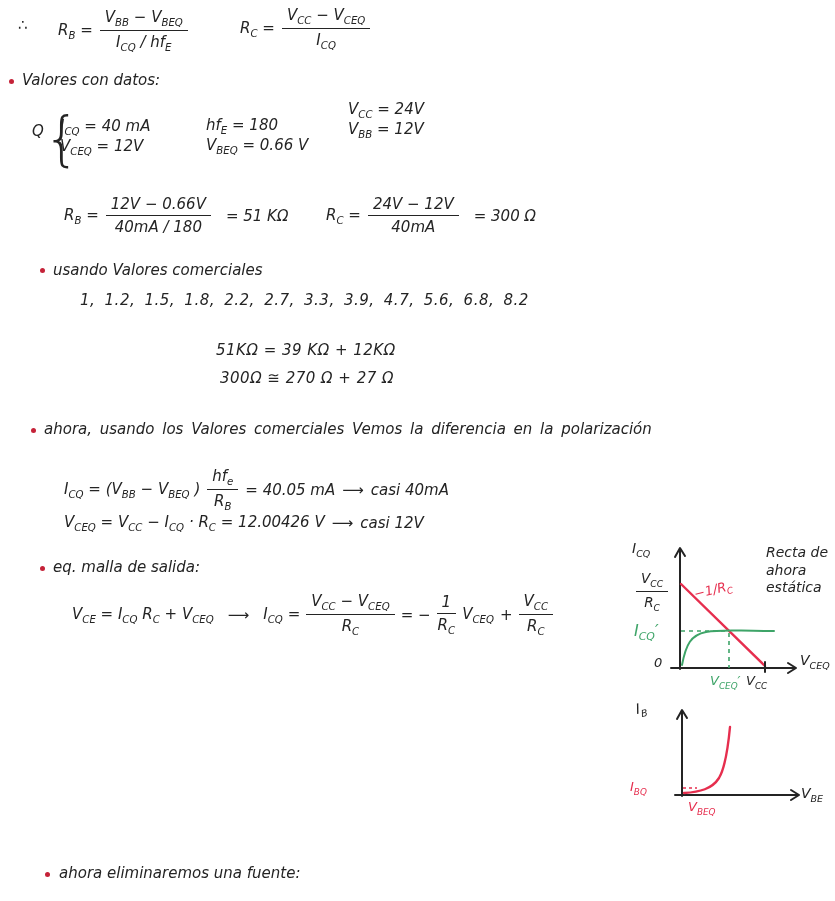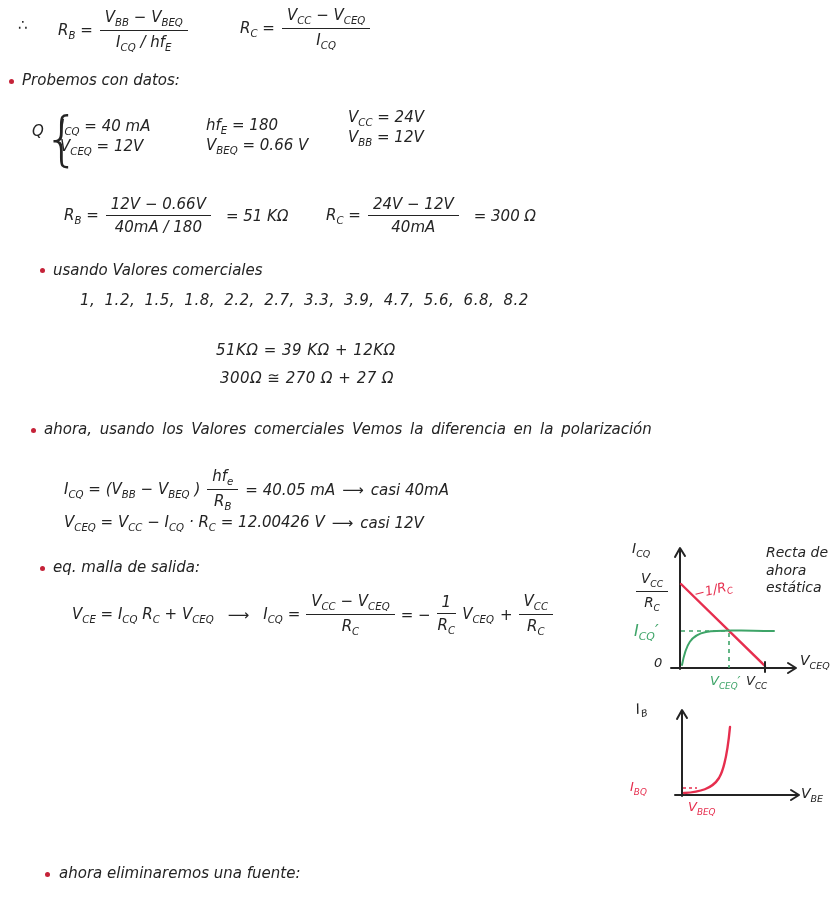--- a/index.html
+++ b/index.html
@@ -47,33 +47,33 @@
   </div>
   <div class="row abs" style="left:240px; top:6px;">
     <span>R<sub>C</sub> =</span>
     <span class="frac">
       <span class="num">V<sub>CC</sub> − V<sub>CEQ</sub></span>
       <span class="den">I<sub>CQ</sub></span>
     </span>
   </div>
 
   <span class="bullet abs" style="left:9px; top:79px;"></span>
-  <span class="abs" style="left:22px; top:71px;">Probemos con datos:</span>
+  <span class="abs" style="left:22px; top:71px;">Valores con datos:</span>
 
   <span class="abs" style="left:32px; top:122px;">Q</span>
   <span class="brace abs" style="left:44px; top:111px;">{</span>
   <div class="qcol abs" style="left:60px; top:117px;">
     <span>I<sub>CQ</sub> = 40 mA</span>
     <span>V<sub>CEQ</sub> = 12V</span>
   </div>
   <div class="qcol abs" style="left:206px; top:116px;">
     <span>hf<sub>E</sub> = 180</span>
     <span>V<sub>BEQ</sub> = 0.66 V</span>
   </div>
-  <div class="qcol abs" style="left:348px; top:108px;justify-content:center;">
+  <div class="qcol abs" style="left:348px; top:100px;justify-content:center;">
     <span>V<sub>CC</sub> = 24V</span>
     <span>V<sub>BB</sub> = 12V</span>
   </div>
 
   <div class="row abs" style="left:64px; top:195px;">
     <span>R<sub>B</sub> =</span>
     <span class="frac">
       <span class="num">12V − 0.66V</span>
       <span class="den">40mA / 180</span>
     </span>

